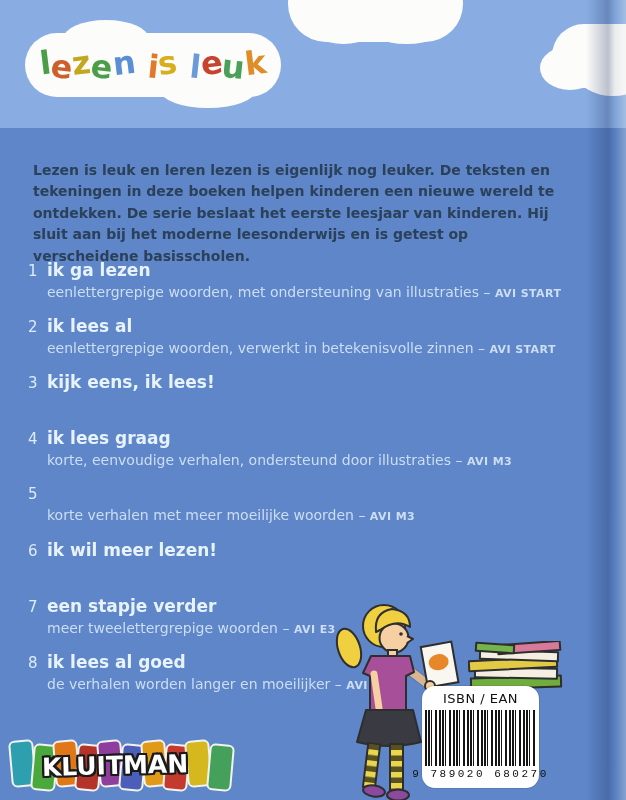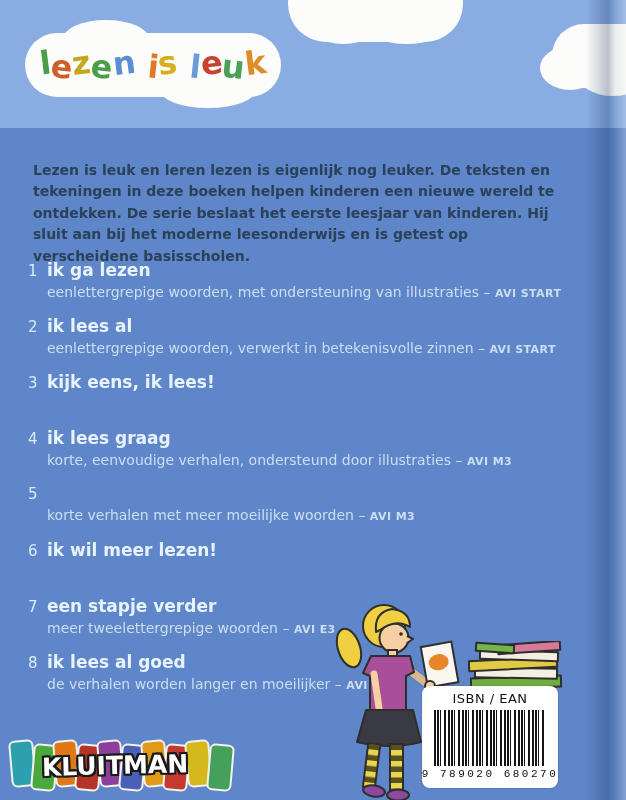--- a/index.html
+++ b/index.html
@@ -41,22 +41,22 @@
   .book-item{height:56px;}
   .book-head{display:flex;align-items:baseline;font-weight:bold;font-size:17px;color:#e7f3fe;line-height:20px;}
   .book-num{width:19px;flex:0 0 19px;font-weight:normal;color:#dcecfa;font-size:15px;}
   .book-desc{margin-left:19px;margin-top:3px;font-size:14px;color:#cddef2;line-height:17px;}
   .avi{font-size:11px;font-weight:bold;letter-spacing:.4px;color:#cddef2;}
   
   .girl{position:absolute;left:318px;top:596px;z-index:2;}
   .stack{position:absolute;left:468px;top:641px;z-index:2;}
   
   .barcode-panel{
-    position:absolute;left:422px;top:686px;width:136px;height:102px;z-index:3;
-    background:#ffffff;border-radius:8px;box-shadow:0 0 0 1px rgba(0,0,0,.08);
+    position:absolute;left:422px;top:686px;width:117px;height:102px;z-index:3;
+    background:#ffffff;border-radius:13px;box-shadow:0 0 0 1px rgba(0,0,0,.08);
     display:flex;flex-direction:column;align-items:center;padding-top:5px;box-sizing:border-box;
   }
   .barcode-label{font-size:13px;color:#101010;letter-spacing:.5px;}
   .barcode-bars{
     margin-top:4px;width:112px;height:56px;
     background:repeating-linear-gradient(90deg,
       #141414 0 2px,#fff 2px 3px,
       #141414 3px 5px,#fff 5px 6px,
       #141414 6px 7px,#fff 7px 10px,
       #141414 10px 12px,#fff 12px 14px);

